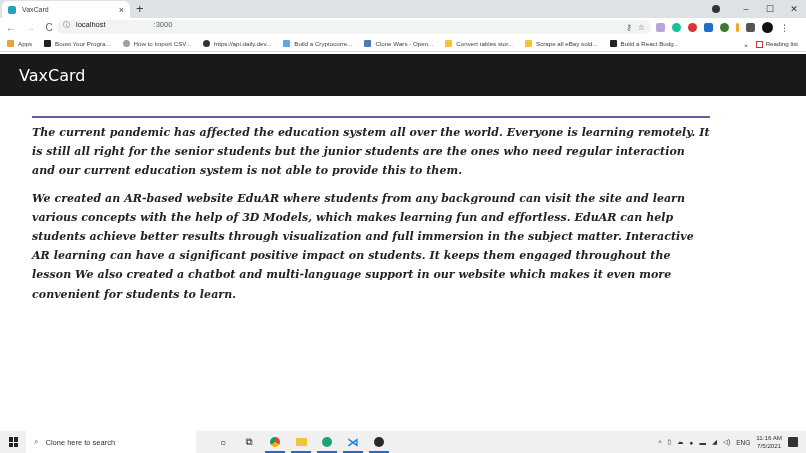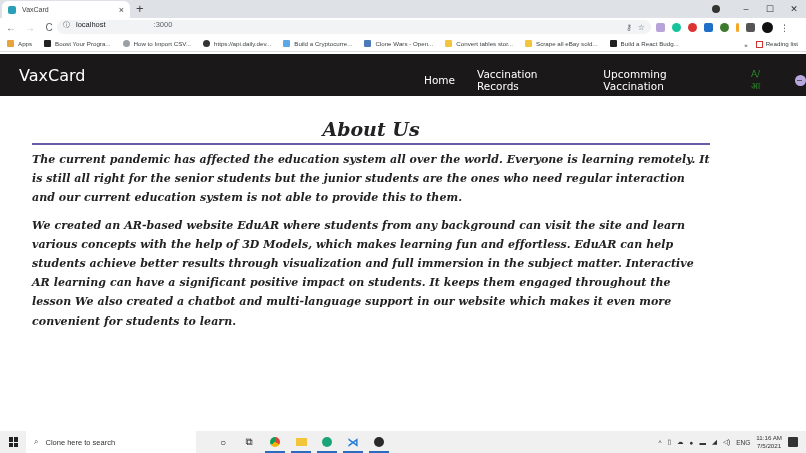--- a/index.html
+++ b/index.html
@@ -144,31 +144,23 @@
       <span>Build a React Budg...</span>
     </div>
   <div class="bm-right">
     <span>»</span>
     <span><span style="display:inline-block;width:7px;height:7px;border:1px solid #c33;margin-right:3px;vertical-align:middle"></span><span>Reading list</span></span>
   </div>
 </div>
 
 <div class="navbar">
   <span class="brand">VaxCard</span>
-  <div class="nav-links">
-    <span class="link">Home</span>
-    <span class="link">Vaccination Records</span>
-    <span class="link">Upcomming Vaccination</span>
-    <span class="lang">A/आ</span>
-    <span class="theme-toggle"></span>
-  </div>
 </div>
 
 <div class="content">
-  <h1 class="heading">About Us</h1>
   <div class="divider"></div>
   <p class="para">The current pandemic has affected the education system all over the world. Everyone is learning remotely. It is still all right for the senior students but the junior students are the ones who need regular interaction and our current education system is not able to provide this to them.</p>
   <p class="para">We created an AR-based website EduAR where students from any background can visit the site and learn various concepts with the help of 3D Models, which makes learning fun and effortless. EduAR can help students achieve better results through visualization and full immersion in the subject matter. Interactive AR learning can have a significant positive impact on students. It keeps them engaged throughout the lesson We also created a chatbot and multi-language support in our website which makes it even more convenient for students to learn.</p>
 </div>
 
 <div class="taskbar">
   <div class="win-logo">
       <i></i>
       <i></i>
       <i></i>

